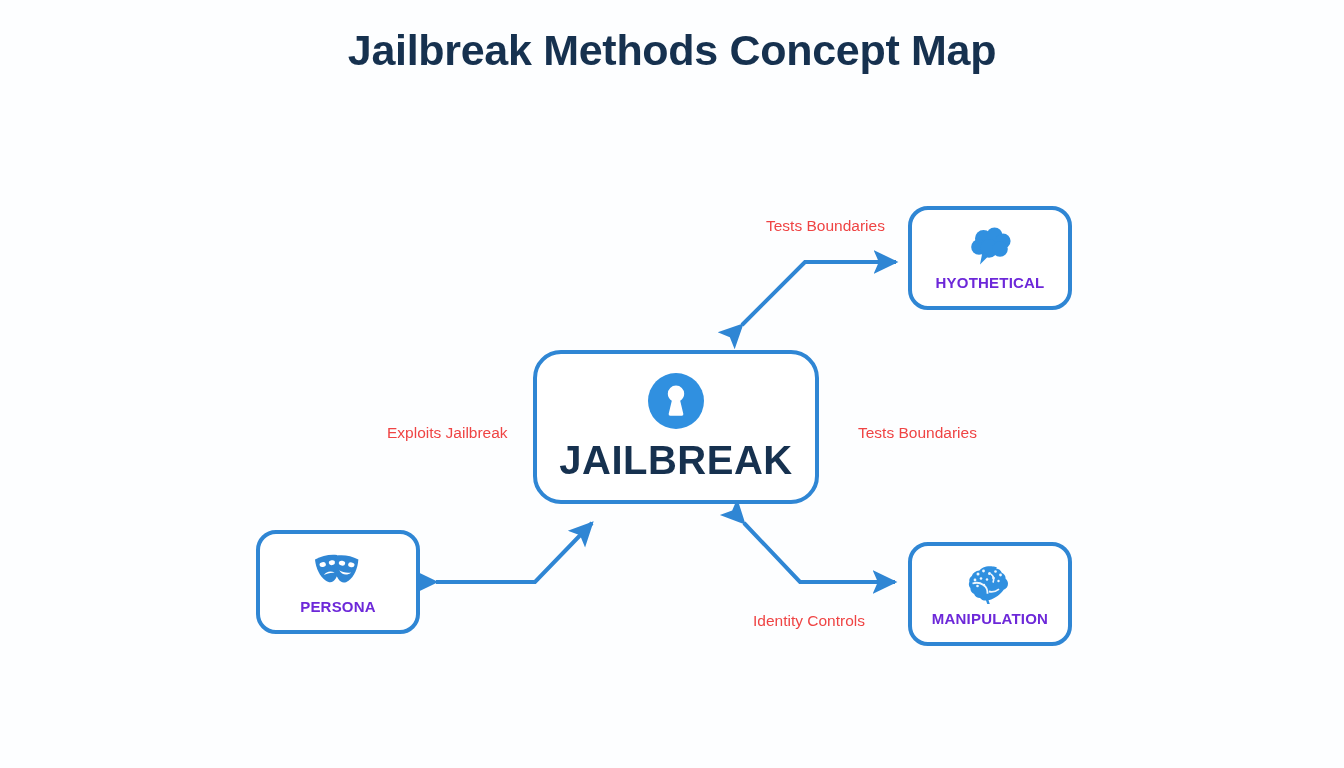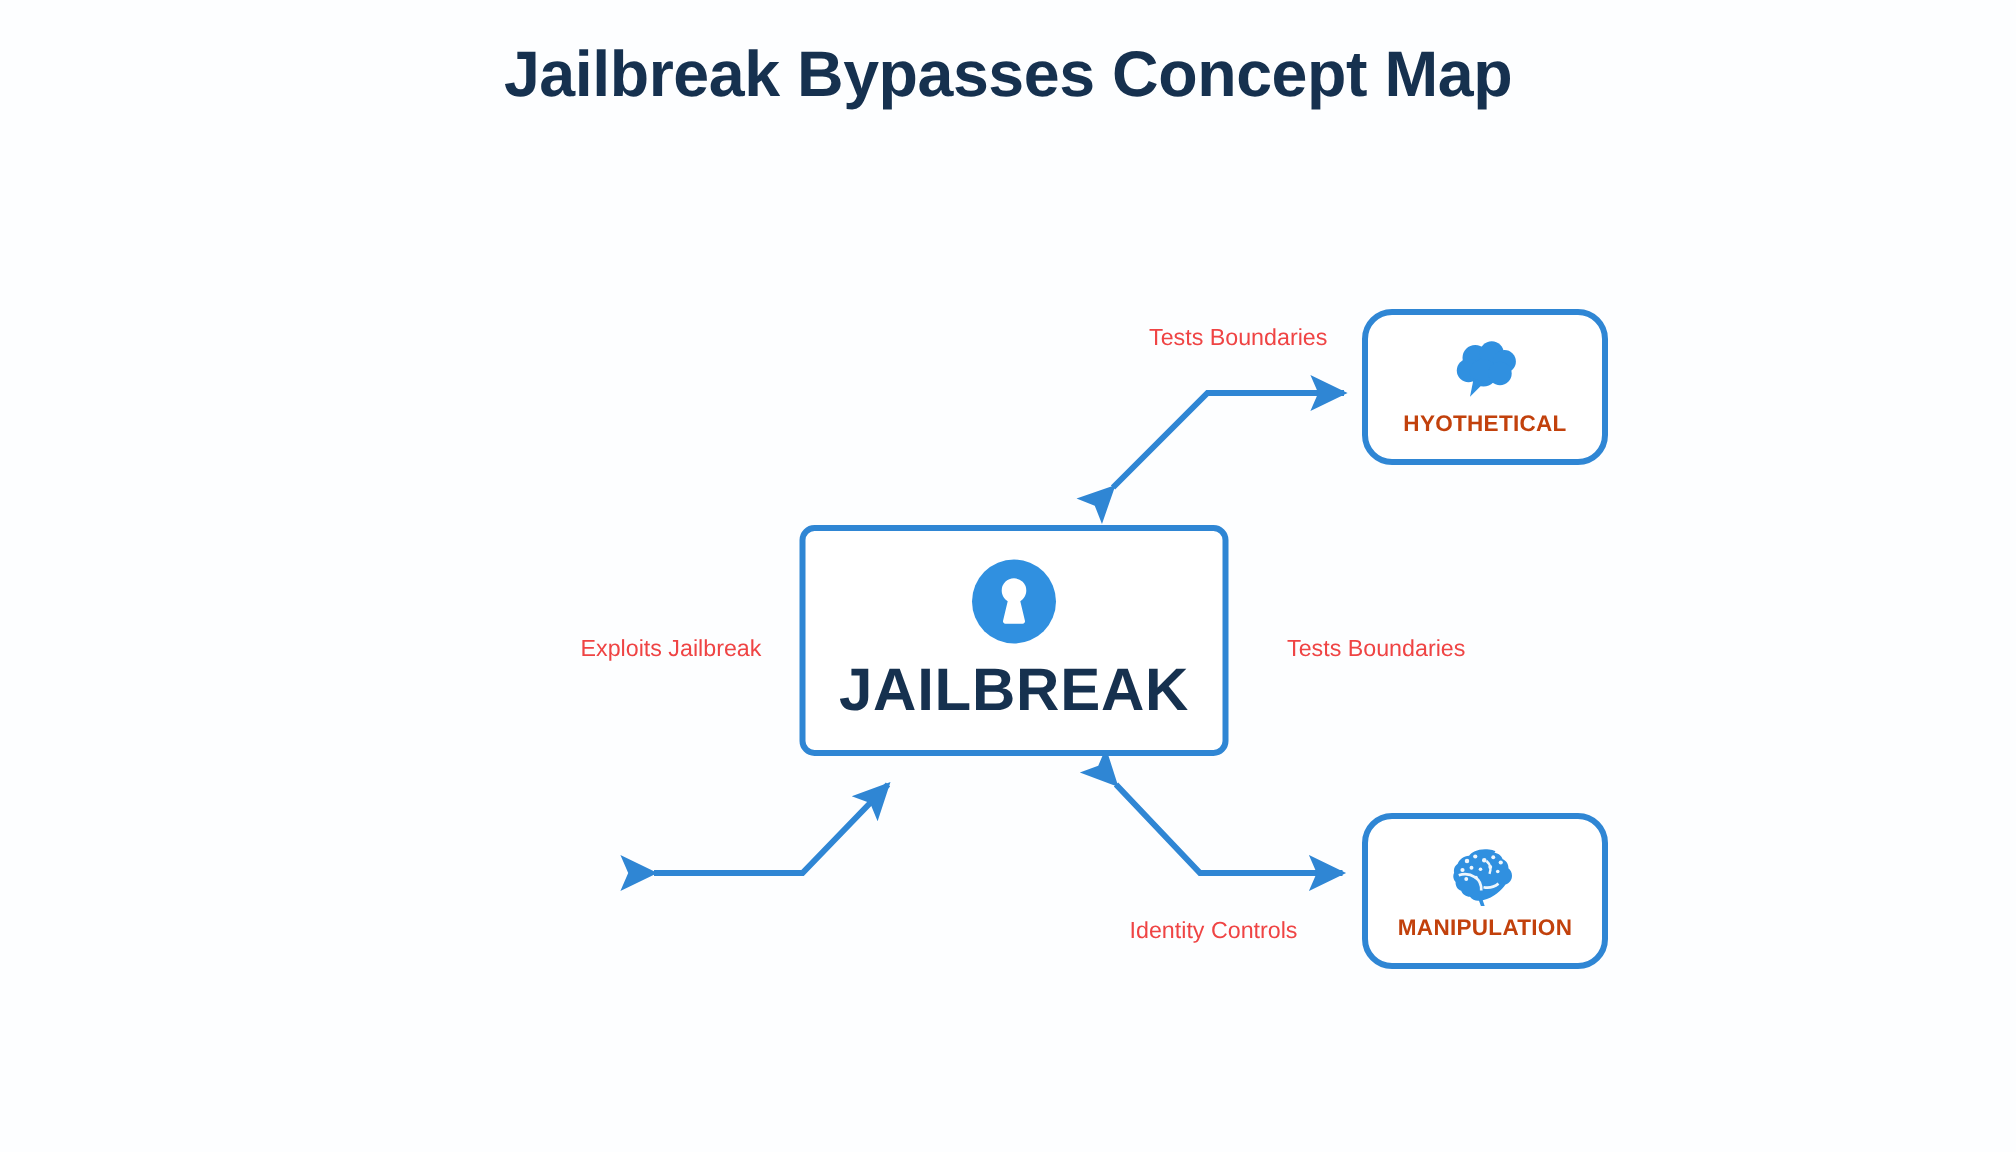--- a/index.html
+++ b/index.html
@@ -50,21 +50,21 @@
     display: flex;
     flex-direction: column;
     align-items: center;
     justify-content: center;
   }
   .node.central {
     left: 533px;
     top: 350px;
     width: 286px;
     height: 154px;
-    border-radius: 10px;
+    border-radius: 28px;
     border-width: 4px;
     justify-content: center;
   }
   .node.satellite {
     width: 164px;
     height: 104px;
     border-radius: 20px;
   }
   .node-hypothetical { left: 908px; top: 206px; }
   .node-manipulation { left: 908px; top: 542px; }
@@ -85,41 +85,41 @@
   .central .node-label {
     font-size: 40px;
     font-weight: bold;
     letter-spacing: 0.5px;
     color: #16314f;
   }
   .satellite .node-label {
     font-size: 15px;
     font-weight: bold;
     letter-spacing: 0.2px;
-    color: #c2410c;
+    color: #6d28d9;
   }
 
   
   .edge-label {
     position: absolute;
     font-size: 15.5px;
     color: #ef4444;
     white-space: nowrap;
   }
   .lbl-tests-top      { left: 766px; top: 217px; }
   .lbl-exploits       { left: 387px; top: 424px; }
   .lbl-tests-right    { left: 858px; top: 424px; }
   .lbl-bypasses       { left: 753px; top: 612px; }
 </style>
 </head>
 <body>
 
 <div id="canvas">
 
-  <div class="page-title">Jailbreak Bypasses Concept Map</div>
+  <div class="page-title">Jailbreak Methods Concept Map</div>
 
   <svg id="edges" viewBox="0 0 1344 768">
     <defs>
       <marker id="ah" markerWidth="7" markerHeight="7" refX="5.6" refY="3.5" orient="auto" markerUnits="strokeWidth">
         <path d="M0,0.5 L6.2,3.5 L0,6.5 L1.3,3.5 Z" fill="#2f86d4"></path>
       </marker>
     </defs>
 
     <g>
       <path d="M 742,325 L 805,262 L 896,262" fill="none" stroke="#2f86d4" stroke-width="4" stroke-linecap="butt" stroke-linejoin="miter" marker-start="url(#ah)" marker-end="url(#ah)"></path>
@@ -192,20 +192,47 @@
           <circle cx="17.0" cy="23.0" r="1.2"></circle>
           <path d="M5.5 21.5 c4 -1.4 8 -0.6 11 1.4 c3 2.0 4.2 5.2 4.0 8.8" fill="none" stroke="#ffffff" stroke-width="1.8"></path>
           <path d="M22 29.5 c3.5 0.8 7.2 -0.2 10 -2.4" fill="none" stroke="#ffffff" stroke-width="1.8"></path>
           <path d="M24 12.0 c2.5 2.2 3.2 5.6 2.0 8.6" fill="none" stroke="#ffffff" stroke-width="1.6"></path>
         </g>
       </svg>
     </span>
     <span class="node-label">MANIPULATION</span>
   </div>
 
+  <div class="node satellite node-persona">
+    <span class="node-icon">
+      <svg width="54" height="42" viewBox="0 0 54 42">
+
+        <g transform="rotate(-12 20 20)">
+          <path d="M6.5 6.5 c7.5 -2.4 15.0 -2.4 22.5 0 c1.0 9.0 -1.2 17.5 -6.0 22.6
+                   c-3.5 3.7 -7.0 3.7 -10.5 0 C7.7 24.0 5.5 15.5 6.5 6.5 Z" fill="#2f86d4"></path>
+          <g fill="#ffffff">
+            <ellipse cx="13.0" cy="13.0" rx="3.2" ry="2.4"></ellipse>
+            <ellipse cx="22.5" cy="13.0" rx="3.2" ry="2.4"></ellipse>
+            <path d="M12.0 23.5 c2.8 -3.0 8.0 -3.0 11.0 0 c-3.0 -1.2 -8.0 -1.2 -11.0 0 Z"></path>
+          </g>
+        </g>
+
+        <g transform="rotate(10 35 22)">
+          <path d="M22.5 7.5 c7.5 -2.4 15.0 -2.4 22.5 0 c1.0 9.0 -1.2 17.5 -6.0 22.6
+                   c-3.5 3.7 -7.0 3.7 -10.5 0 C23.7 25.0 21.5 16.5 22.5 7.5 Z" fill="#2f86d4"></path>
+          <g fill="#ffffff">
+            <ellipse cx="29.5" cy="14.0" rx="3.2" ry="2.4"></ellipse>
+            <ellipse cx="39.0" cy="14.0" rx="3.2" ry="2.4"></ellipse>
+            <path d="M28.0 21.5 c3.2 4.2 9.0 4.2 12.2 0 c-3.2 1.6 -9.0 1.6 -12.2 0 Z"></path>
+          </g>
+        </g>
+      </svg>
+    </span>
+    <span class="node-label">PERSONA</span>
+  </div>
 
   <div class="edge-label lbl-tests-top">Tests Boundaries</div>
 
   <div class="edge-label lbl-exploits">Exploits Jailbreak</div>
 
   <div class="edge-label lbl-tests-right">Tests Boundaries</div>
 
   <div class="edge-label lbl-bypasses">Identity Controls</div>
 
 </div>

